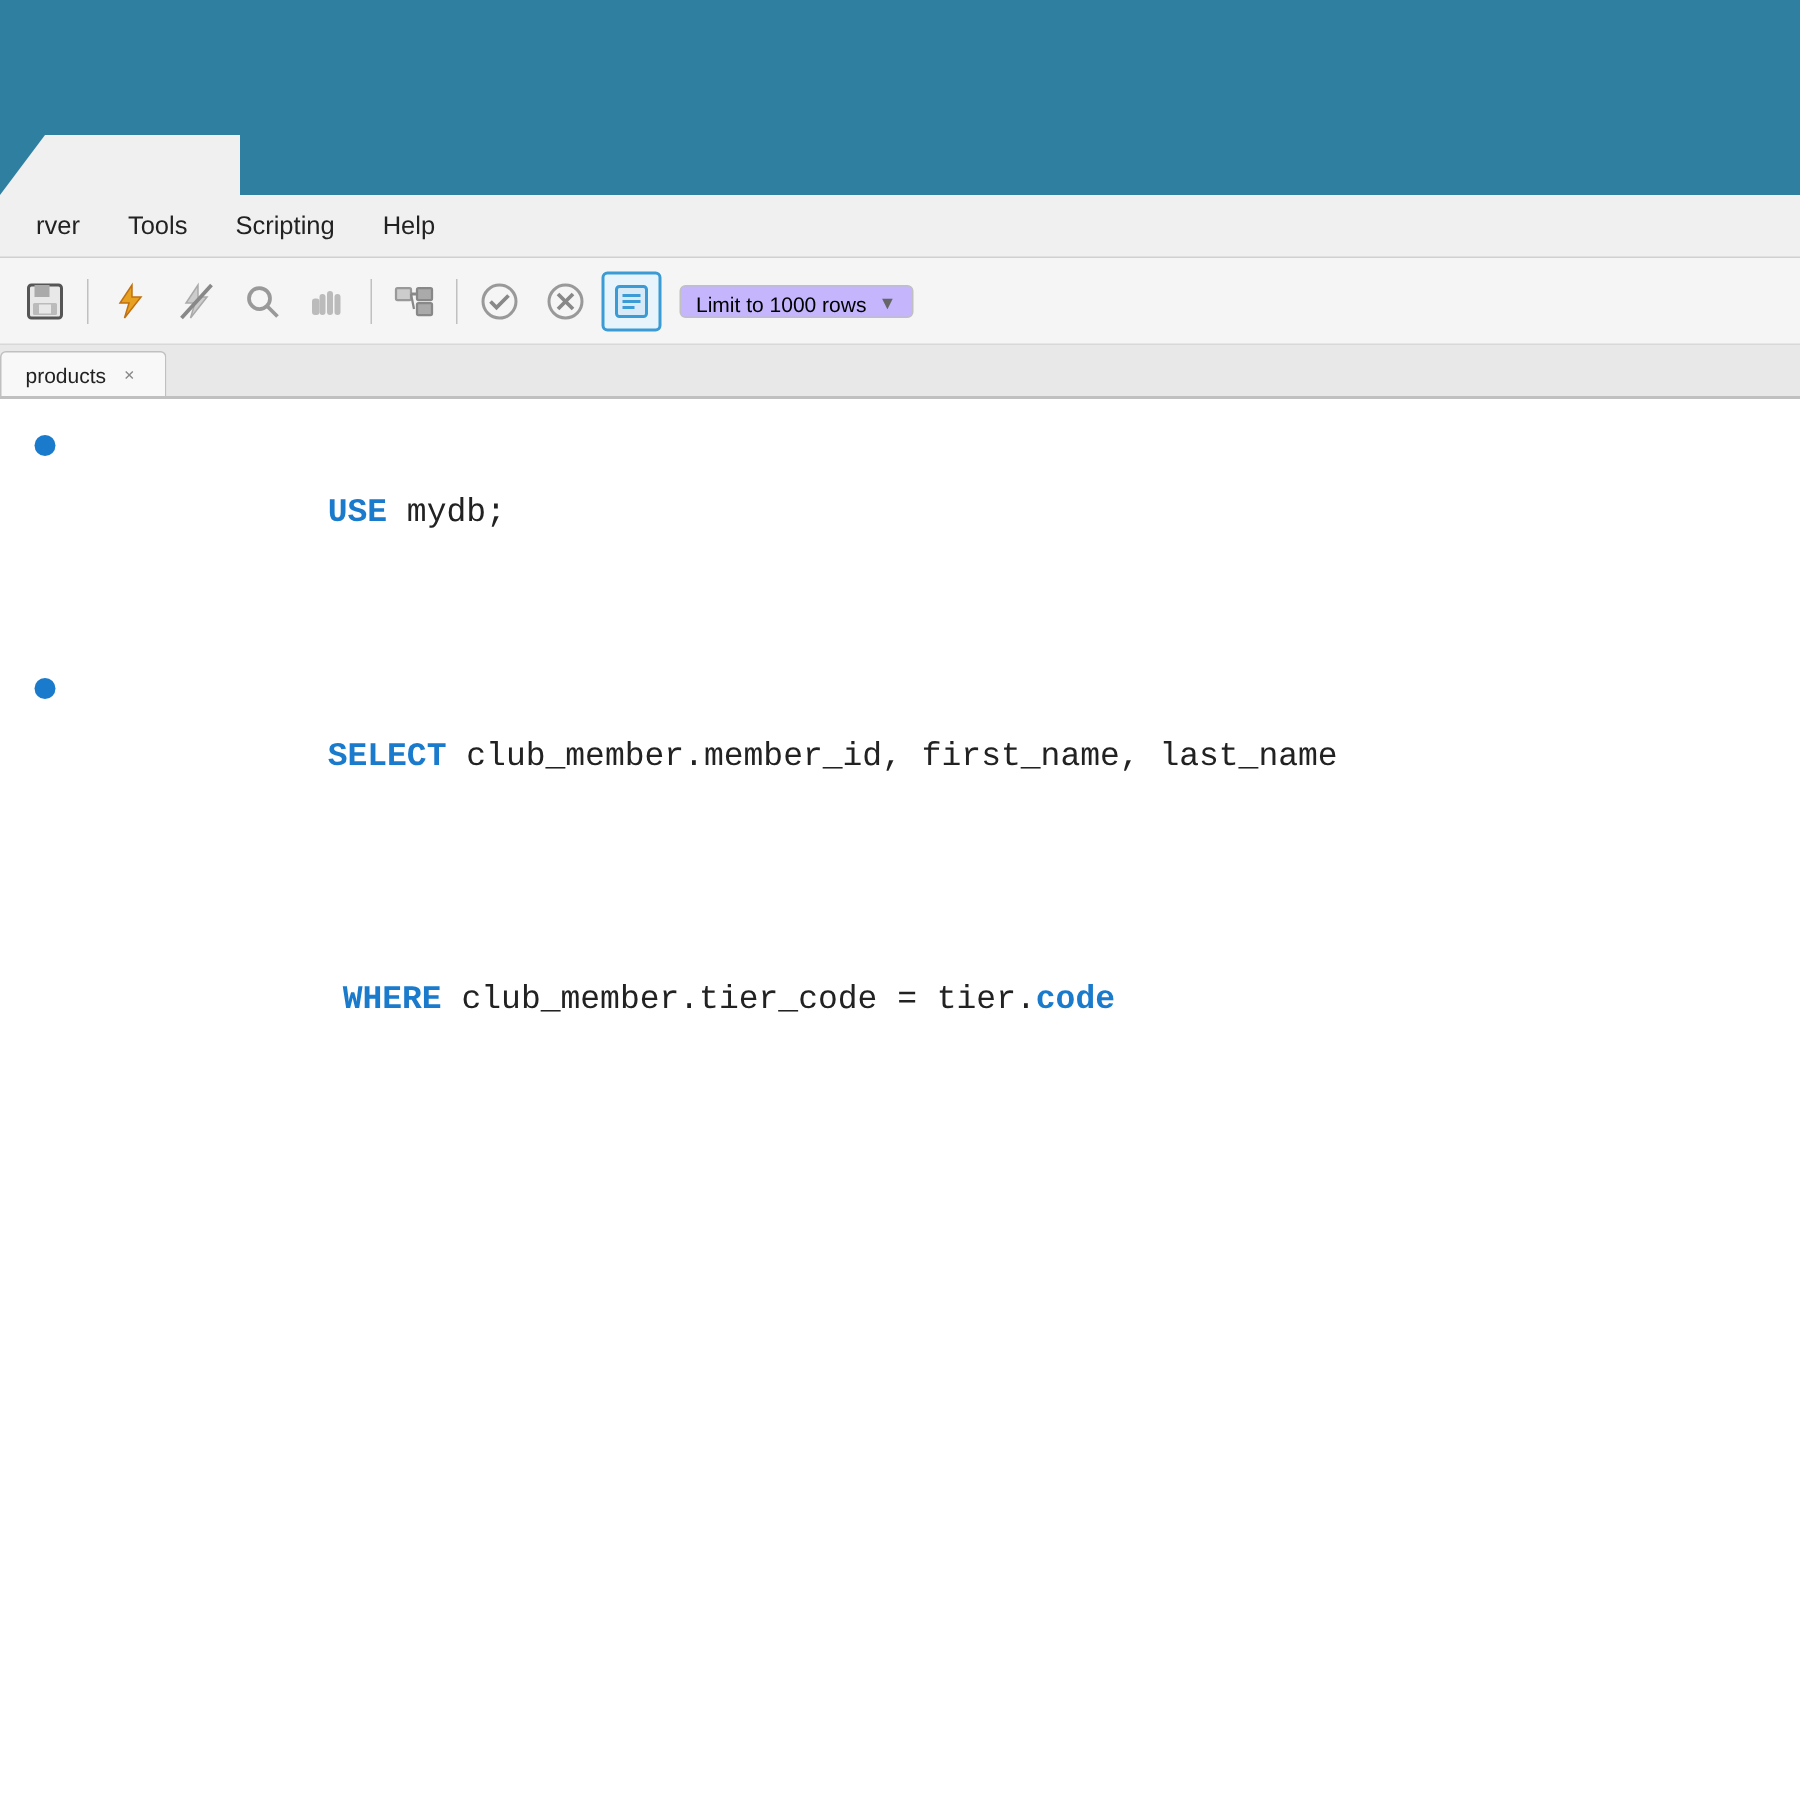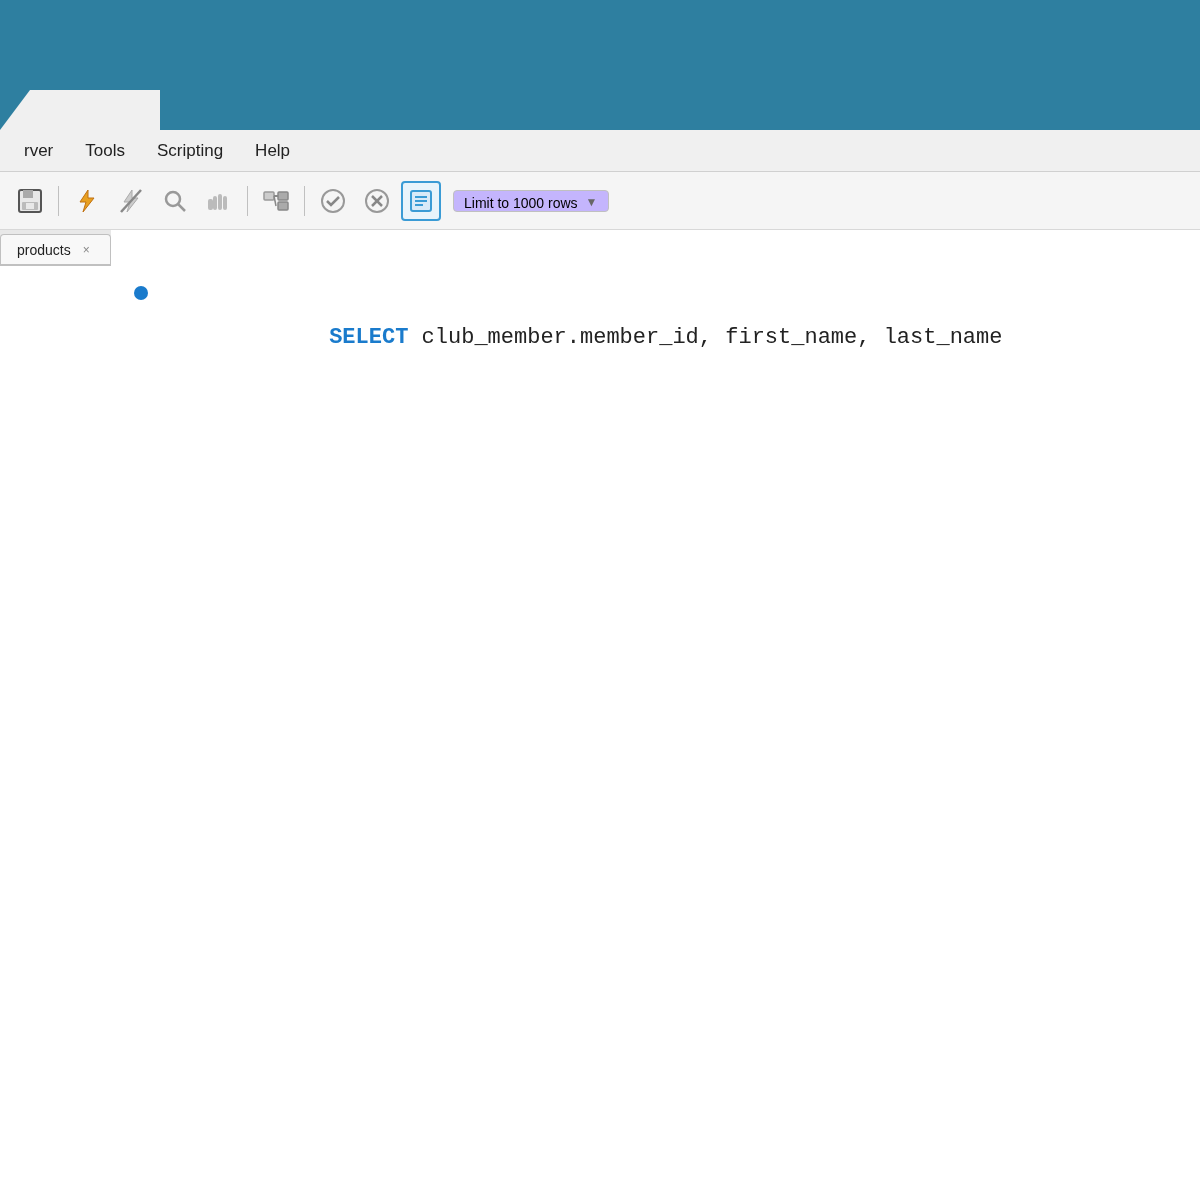--- a/index.html
+++ b/index.html
@@ -189,20 +189,21 @@
       display: flex;
       flex-direction: column;
       height: 1200px;
     }
 
     .content-area {
       flex: 1;
       background: white;
       overflow: hidden;
       display: flex;
+      flex-direction: column;
     }
   </style>
 </head>
 <body>
 
 <div class="app-container">
 
   <div class="title-bar">
     <div class="tab-curve"></div>
   </div>
@@ -304,40 +305,56 @@
 
     <div class="tab-bar">
       <div class="tab active">
         <span>products</span>
         <span class="tab-close">×</span>
       </div>
     </div>
 
     <div class="editor-area">
 
-
-      <div class="empty-line"></div>
-
       <div class="sql-block">
         <div class="sql-block-line">
           <div class="line-bullet">
             <div class="bullet-dot"></div>
           </div>
           <div class="line-content">
+            <span class="kw">USE</span><span class="code"> mydb;</span>
+          </div>
+        </div>
+      </div>
+
+      <div class="empty-line"></div>
+
+      <div class="sql-block">
+        <div class="sql-block-line">
+          <div class="line-bullet">
+            <div class="bullet-dot"></div>
+          </div>
+          <div class="line-content">
             <span class="kw">SELECT</span><span class="code"> club_member.member_id, first_name, last_name</span>
           </div>
         </div>
       </div>
 
       <div class="empty-line"></div>
 
       <div class="sql-block">
         <div class="sql-block-line">
           <div class="line-bullet"></div>
           <div class="line-content indent">
+            <span class="kw">WHERE</span><span class="code"> club_member.tier_code = tier.</span><span class="kw">code</span>
+          </div>
+        </div>
+        <div class="sql-block-line">
+          <div class="line-bullet"></div>
+          <div class="line-content indent">
             
           </div>
         </div>
       </div>
 
     </div>
   </div>
 </div>
 
 </body></html>

